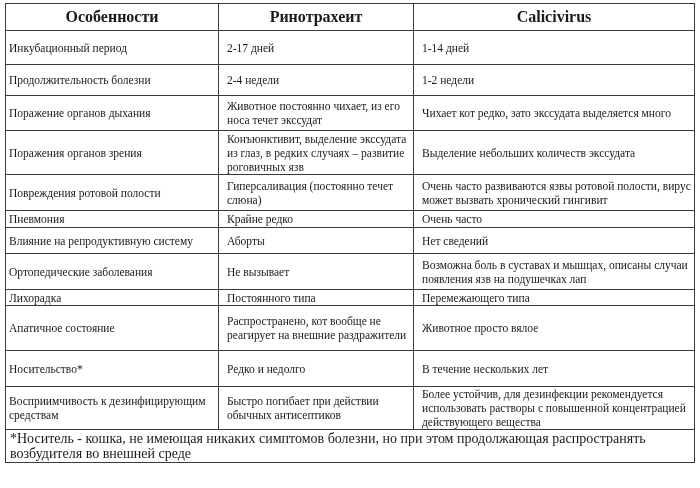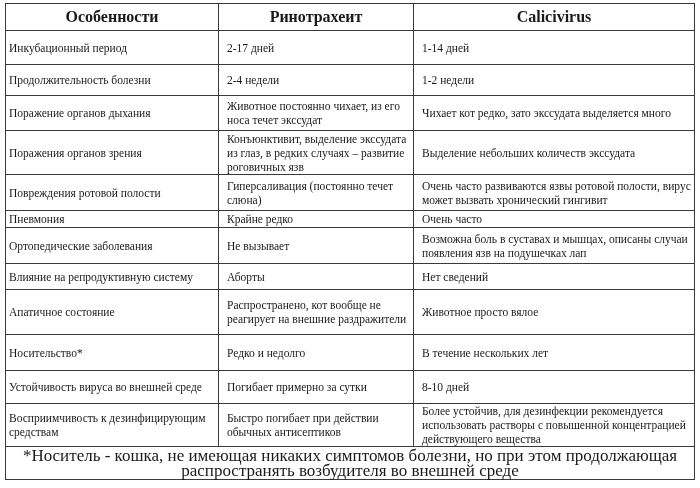--- a/index.html
+++ b/index.html
@@ -18,21 +18,21 @@
     padding: 0 3px;
     vertical-align: middle;
     line-height: 14px;
     text-align: left;
   }
   .tbl th {
     font-weight: bold; font-size: 16px; text-align: center; height: 26px;
   }
   .tbl td.c2, .tbl td.c3 { padding-left: 8px; }
   .foot td {
-    text-align: center; padding: 1px 4px; font-size: 17px; line-height: 15px; font-family: Liberation Serif, serif;
+    padding: 1px 4px; font-size: 14px; line-height: 15px; font-family: Liberation Serif, serif;
   }
   col.c1 { width: 213px; }
   col.c2 { width: 195px; }
   col.c3 { width: 281px; }
 </style>
 </head>
 <body>
 
 <table class="tbl">
   <colgroup>
@@ -71,44 +71,44 @@
       <tr style="height: 36px;">
         <td class="c1">Повреждения ротовой полости</td>
         <td class="c2">Гиперсаливация (постоянно течет слюна)</td>
         <td class="c3">Очень часто развиваются язвы ротовой полости, вирус может вызвать хронический гингивит</td>
       </tr>
       <tr style="height: 17px;">
         <td class="c1">Пневмония</td>
         <td class="c2">Крайне редко</td>
         <td class="c3">Очень часто</td>
       </tr>
+      <tr style="height: 26px;">
+        <td class="c1">Влияние на репродуктивную систему</td>
+        <td class="c2">Аборты</td>
+        <td class="c3">Нет сведений</td>
+      </tr>
       <tr style="height: 36px;">
         <td class="c1">Ортопедические заболевания</td>
         <td class="c2">Не вызывает</td>
         <td class="c3">Возможна боль в суставах и мышцах, описаны случаи появления язв на подушечках лап</td>
       </tr>
-      <tr style="height: 26px;">
-        <td class="c1">Влияние на репродуктивную систему</td>
-        <td class="c2">Аборты</td>
-        <td class="c3">Нет сведений</td>
+      <tr style="height: 16px;">
+        <td class="c1">Лихорадка</td>
+        <td class="c2">Постоянного типа</td>
+        <td class="c3">Перемежающего типа</td>
       </tr>
       <tr style="height: 45px;">
         <td class="c1">Апатичное состояние</td>
         <td class="c2">Распространено, кот вообще не реагирует на внешние раздражители</td>
         <td class="c3">Животное просто вялое</td>
       </tr>
       <tr style="height: 36px;">
         <td class="c1">Носительство*</td>
         <td class="c2">Редко и недолго</td>
         <td class="c3">В течение нескольких лет</td>
-      </tr>
-      <tr style="height: 33px;">
-        <td class="c1">Устойчивость вируса во внешней среде</td>
-        <td class="c2">Погибает примерно за сутки</td>
-        <td class="c3">8-10 дней</td>
       </tr>
       <tr style="height: 40px;">
         <td class="c1">Восприимчивость к дезинфицирующим средствам</td>
         <td class="c2">Быстро погибает при действии обычных антисептиков</td>
         <td class="c3">Более устойчив, для дезинфекции рекомендуется использовать растворы с повышенной концентрацией действующего вещества</td>
       </tr>
     </tbody>
   <tfoot>
     <tr class="foot">
       <td colspan="3">*Носитель - кошка, не имеющая никаких симптомов болезни, но при этом продолжающая распространять возбудителя во внешней среде</td>

